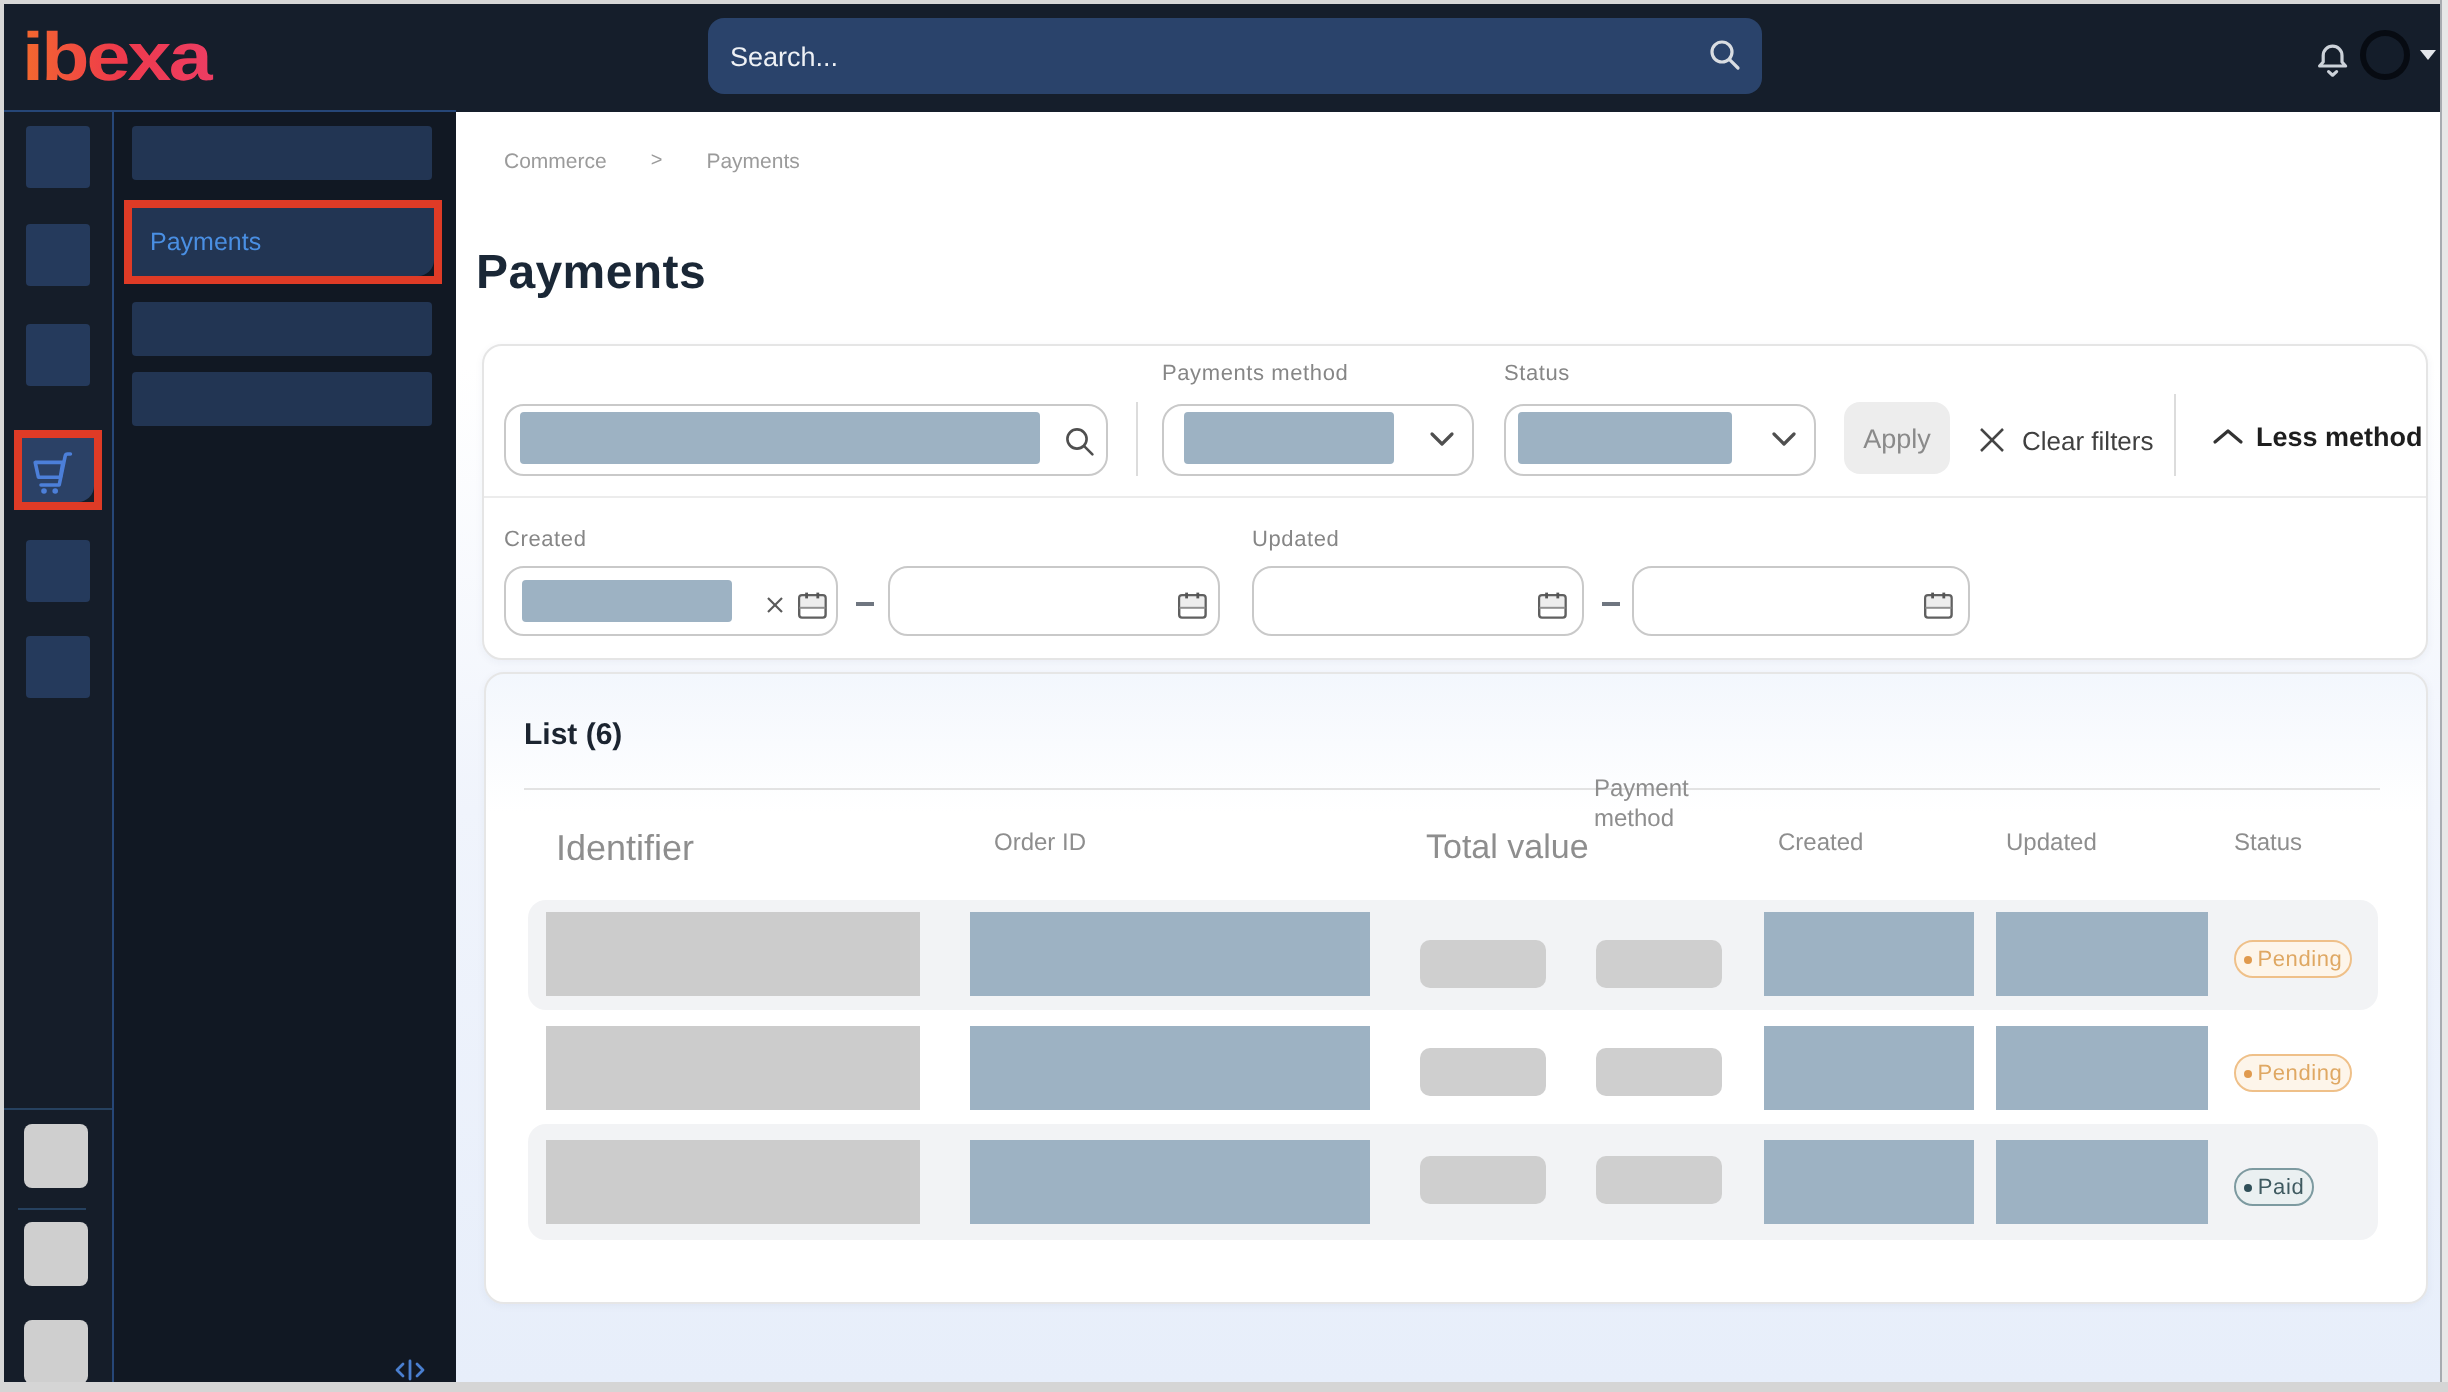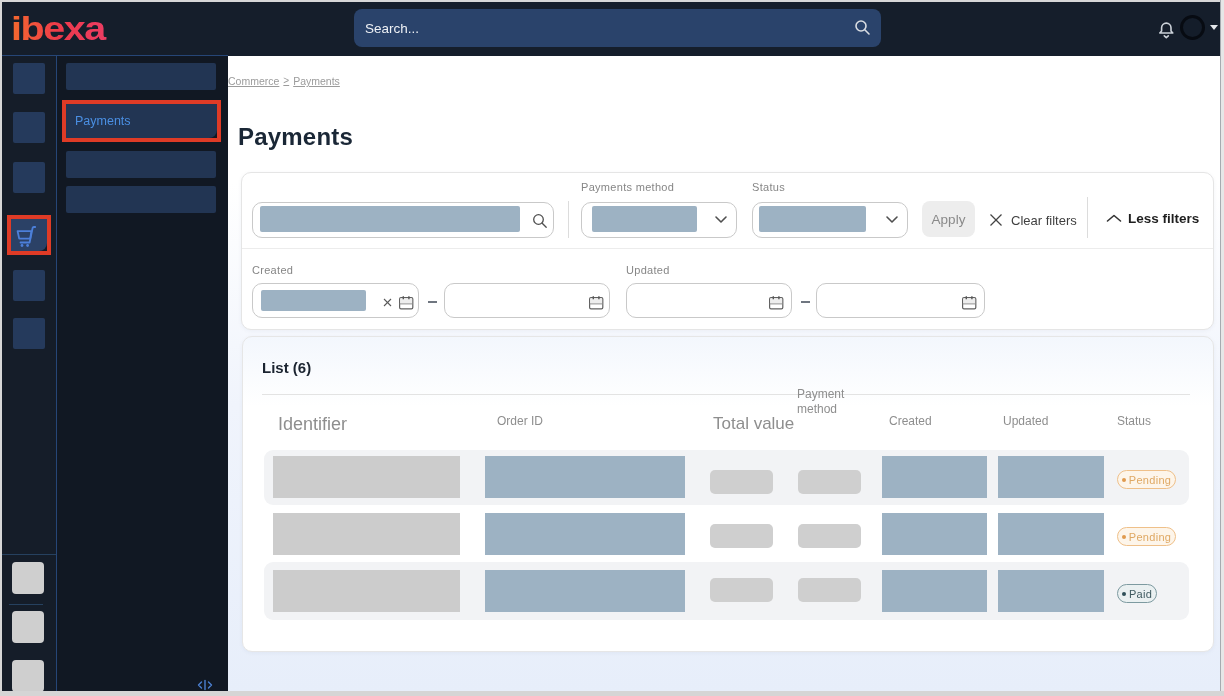--- a/index.html
+++ b/index.html
@@ -82,21 +82,21 @@
   <svg class="abs" style="left:195px;top:677px;" width="16" height="12" viewBox="0 0 16 12">
     <g fill="none" stroke="#4a7fd0" stroke-width="1.4" stroke-linecap="round" stroke-linejoin="round">
       <path d="M4.5 3 L1.5 6 L4.5 9"></path>
       <path d="M11.5 3 L14.5 6 L11.5 9"></path>
       <line x1="8" y1="1.5" x2="8" y2="10.5"></line>
     </g>
   </svg>
 
   <div class="abs" style="left:226px;top:54px;width:992px;height:635px;background:linear-gradient(180deg,#ffffff 20%,#f0f4fc 55%,#e7eefa 100%);"></div>
 
-  <div class="abs" style="left:226px;top:73px;font-size:10.5px;color:#9b9b9b;display:flex;gap:4px;text-decoration:underline;">
+  <div class="abs" style="left:250px;top:73px;font-size:10.5px;color:#9b9b9b;display:flex;gap:22px;">
       <span>Commerce</span>
       <span style="font-size:10px;">&gt;</span>
       <span>Payments</span>
     </div>
 
   <div class="abs" style="left:236px;top:121px;font-size:24px;font-weight:bold;color:#1a2736;letter-spacing:0.2px;">Payments</div>
 
   <div class="abs" style="left:239px;top:170px;width:973px;height:158px;background:#fff;border:1px solid #e5e5e5;border-radius:10px;box-shadow:0 1px 4px rgba(30,50,90,0.05);"></div>
   <div class="abs" style="left:240px;top:246px;width:971px;height:1px;background:#ececec;"></div>
 
@@ -128,21 +128,21 @@
     <line x1="1.5" y1="1.5" x2="12.5" y2="12.5" stroke="#454545" stroke-width="1.25"></line>
     <line x1="12.5" y1="1.5" x2="1.5" y2="12.5" stroke="#454545" stroke-width="1.25"></line>
   </svg>
   <div class="abs" style="left:1009px;top:211px;font-size:13px;color:#404040;">Clear filters</div>
 
   <div class="abs" style="left:1085px;top:195px;width:1px;height:41px;background:#dcdcdc;"></div>
 
   <svg class="abs" style="left:1104px;top:212px;" width="16" height="9" viewBox="0 0 16 9">
     <path d="M1.5 7 L8 1.5 L14.5 7" fill="none" stroke="#333" stroke-width="1.6" stroke-linecap="round" stroke-linejoin="round"></path>
   </svg>
-  <div class="abs" style="left:1126px;top:209px;font-size:13.5px;font-weight:bold;color:#1e1e1e;">Less filters</div>
+  <div class="abs" style="left:1126px;top:209px;font-size:13.5px;font-weight:bold;color:#1e1e1e;">Less method</div>
 
   <div class="abs" style="left:250px;top:262px;font-size:11px;color:#868686;letter-spacing:0.3px;">Created</div>
   <div class="abs" style="left:250px;top:281px;width:167px;height:35px;border:1px solid #c9c9c9;border-radius:10px;background:#fff;"></div>
   <div class="abs" style="left:259px;top:288px;width:105px;height:21px;background:#9db2c3;border-radius:2px;"></div>
   <svg class="abs" style="left:380.5px;top:296.4px;" width="9" height="9" viewBox="0 0 9 9">
     <line x1="1" y1="1" x2="8" y2="8" stroke="#5a5a5a" stroke-width="1.1"></line>
     <line x1="8" y1="1" x2="1" y2="8" stroke="#5a5a5a" stroke-width="1.1"></line>
   </svg>
   <svg class="abs" style="left:396.6px;top:293.6px;" width="15" height="15" viewBox="0 0 15 15">
     <rect x="0.6" y="1.6" width="13.2" height="11.2" rx="1.4" fill="none" stroke="#606060" stroke-width="1.2"></rect>

